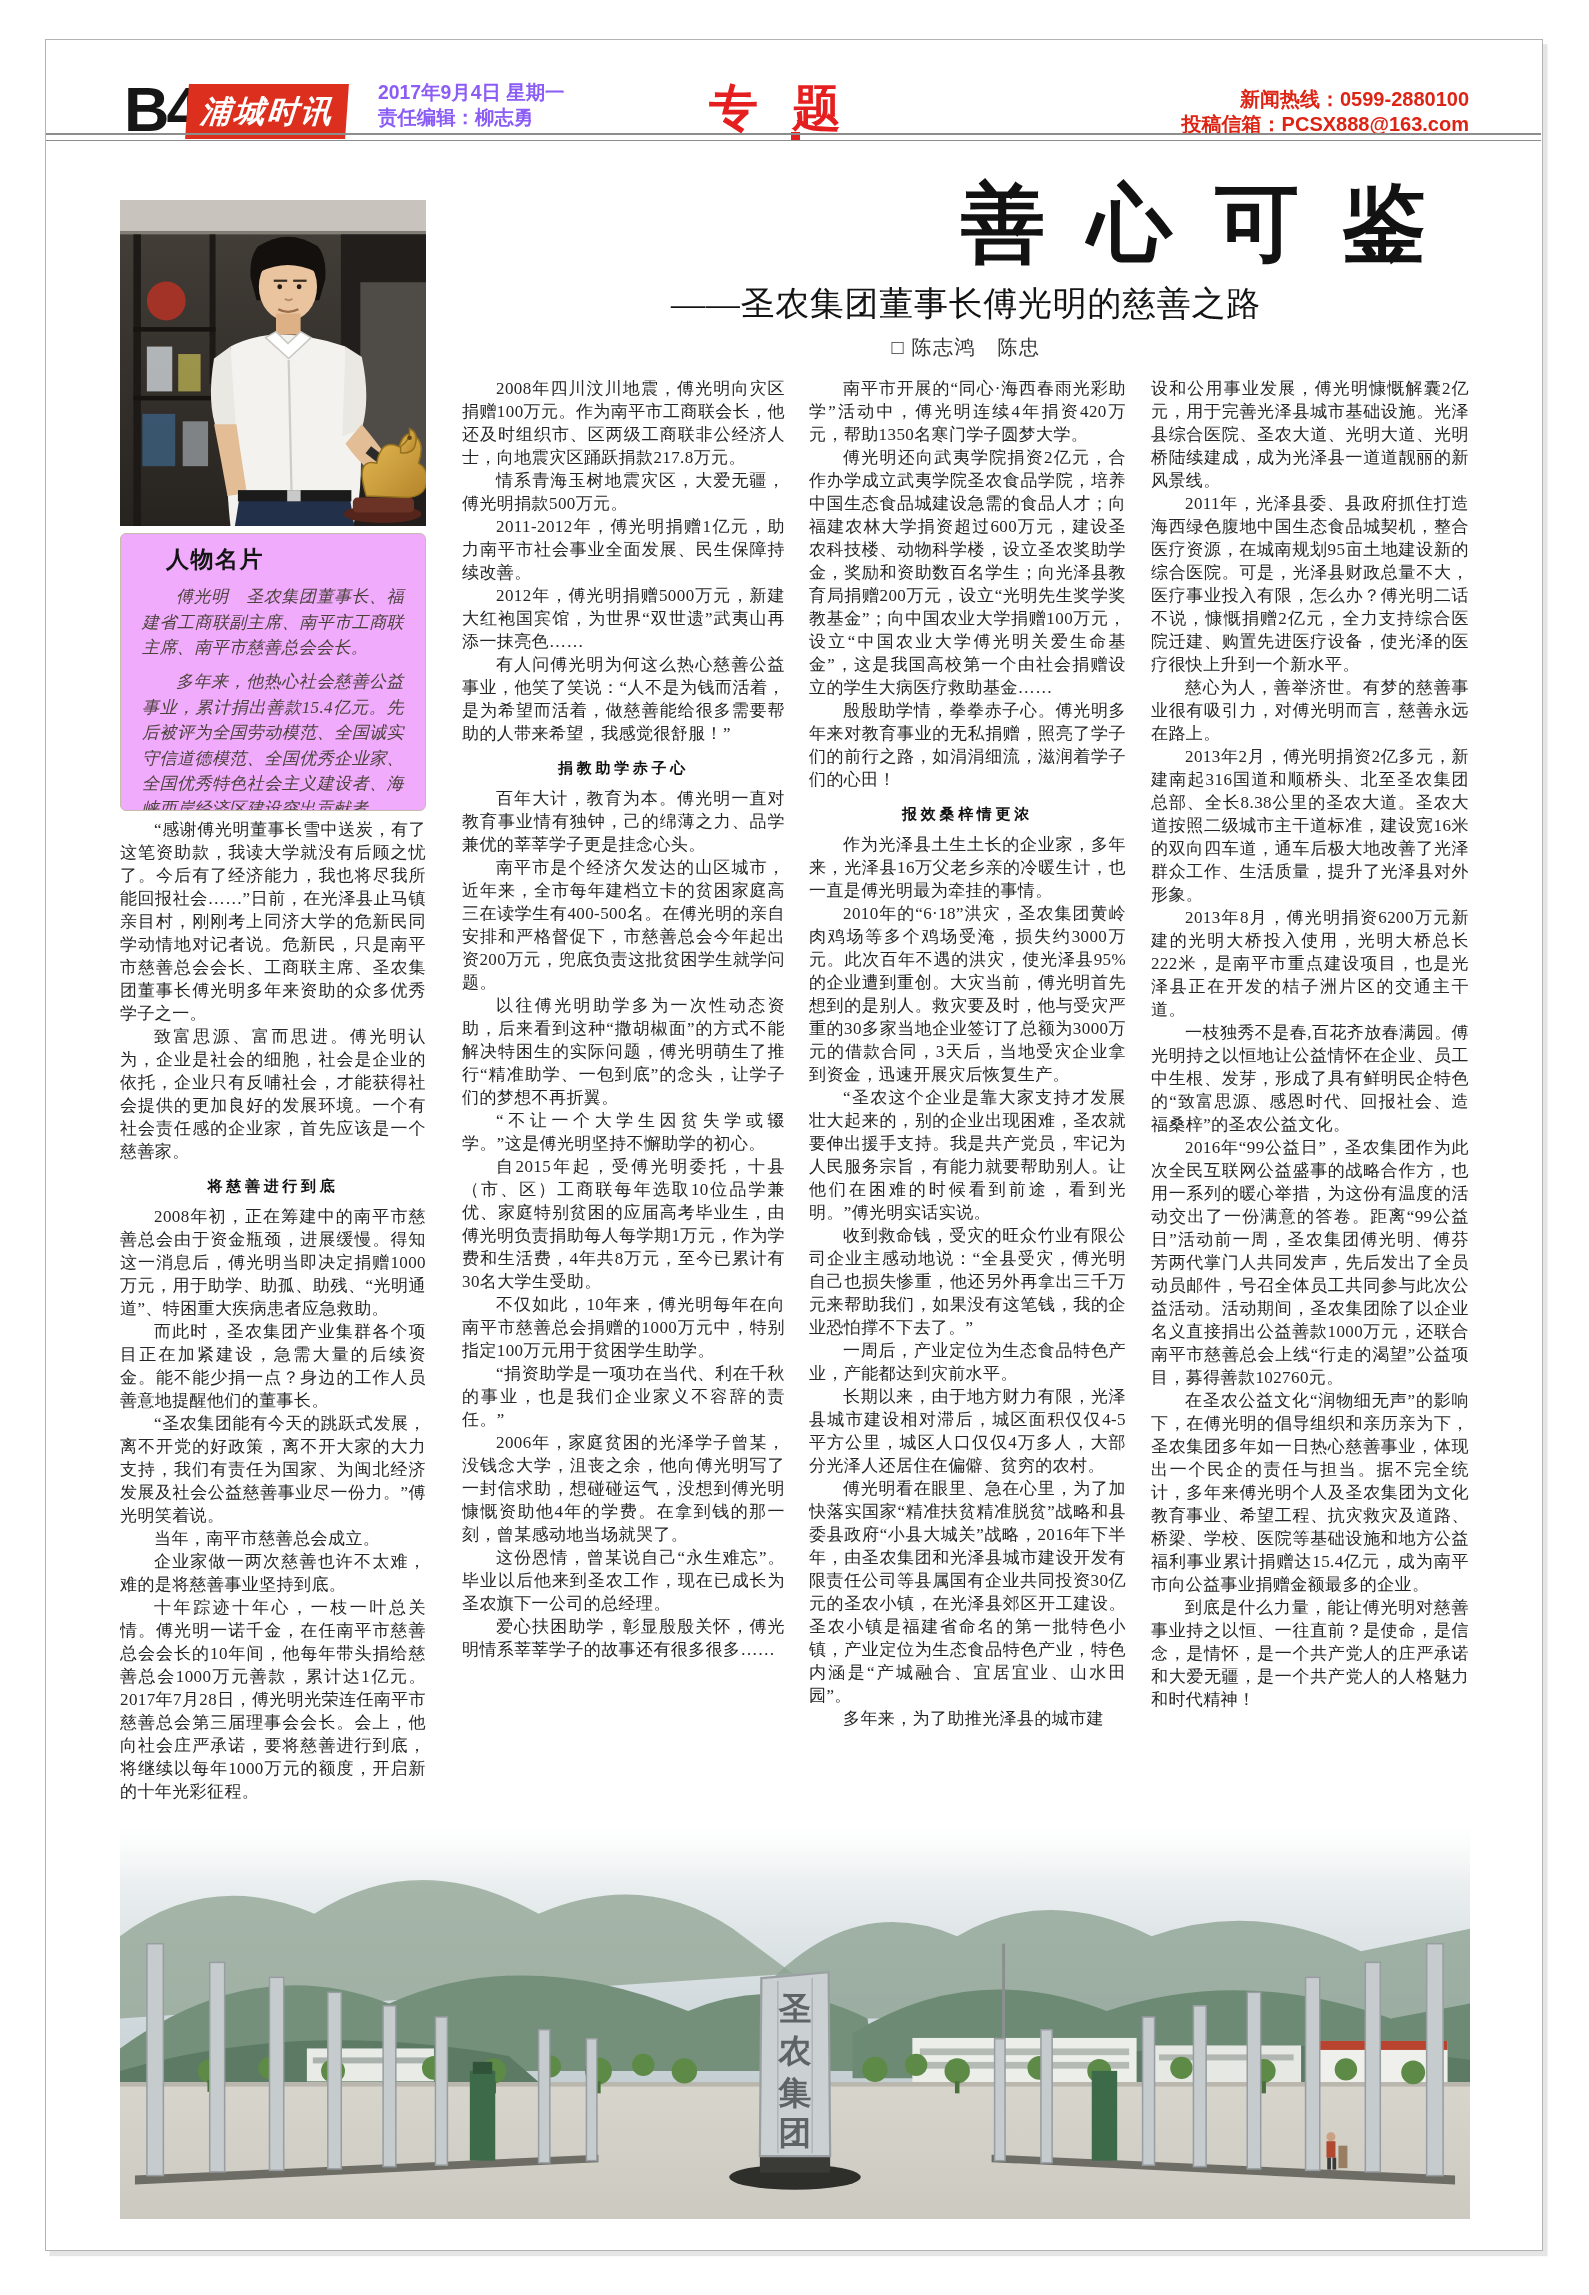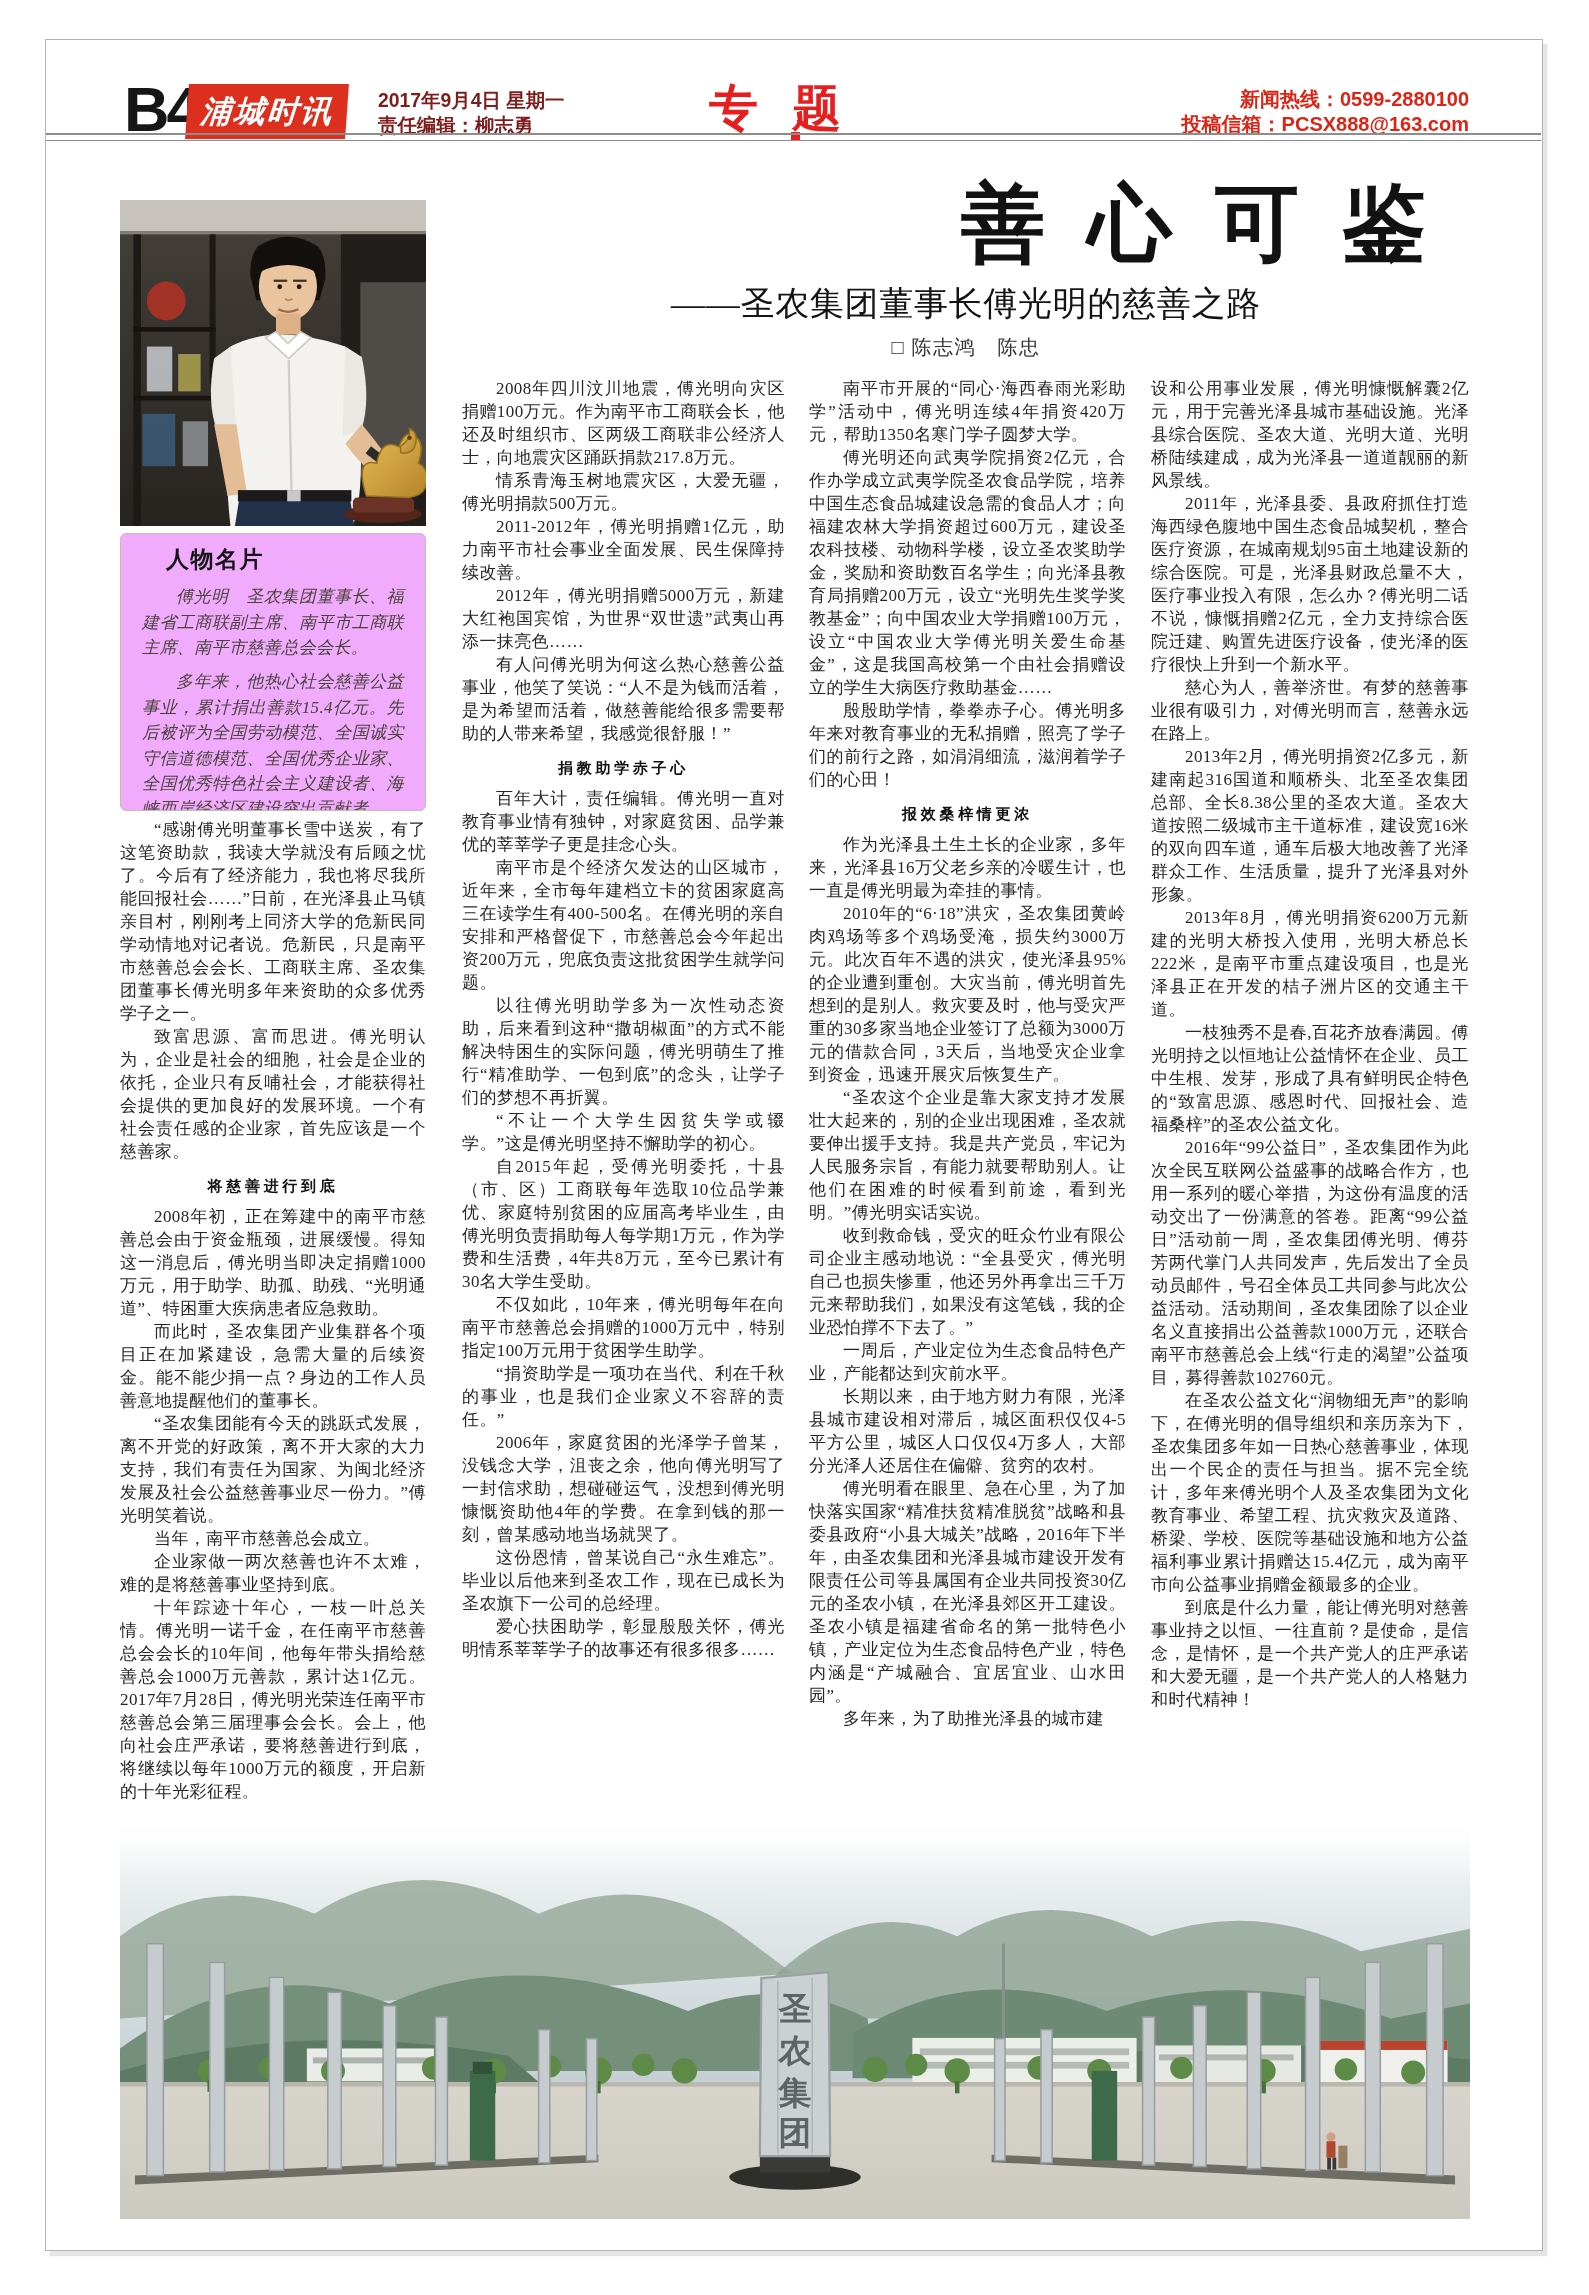--- a/index.html
+++ b/index.html
@@ -18,21 +18,21 @@
     position:absolute;left:124px;top:79px;font-family:"Liberation Sans","DejaVu Sans",sans-serif;
     font-weight:900;color:#161616;font-size:63px;line-height:60px;letter-spacing:-3px;
   }
   .masthead{
     position:absolute;left:187px;top:84px;width:160px;height:55px;
     background:var(--masthead-red,#dd2f1e);color:#fff;display:flex;align-items:center;justify-content:center;
     font-size:31px;font-weight:bold;font-style:italic;letter-spacing:2.2px;
     transform:skewX(-4deg);font-family:"Liberation Sans","DejaVu Sans",sans-serif;
   }
   .dateblock{
-    position:absolute;left:378px;top:88px;font-size:19.4px;line-height:25px;color:#7f1d1d;
+    position:absolute;left:378px;top:80px;font-size:19.4px;line-height:25px;color:#8b5cf6;
     font-family:"Liberation Sans","DejaVu Sans",sans-serif;font-weight:bold;
   }
   .section-label{
     position:absolute;left:709px;top:81px;color:var(--section-red,#e51f1f);
     font-family:"Liberation Sans","DejaVu Sans",sans-serif;
     font-size:49px;font-weight:900;letter-spacing:34px;line-height:54px;white-space:nowrap;
   }
   .section-dot{
     position:absolute;left:791px;top:132px;width:9px;height:9px;background:var(--section-red,#e51f1f);
   }
@@ -192,21 +192,21 @@
     </div>
 </div>
 
 <div class="col col-text" id="col2">
     <p class="p">2008年四川汶川地震，傅光明向灾区捐赠100万元。作为南平市工商联会长，他还及时组织市、区两级工商联非公经济人士，向地震灾区踊跃捐款217.8万元。</p>
     <p class="p">情系青海玉树地震灾区，大爱无疆，傅光明捐款500万元。</p>
     <p class="p">2011-2012年，傅光明捐赠1亿元，助力南平市社会事业全面发展、民生保障持续改善。</p>
     <p class="p">2012年，傅光明捐赠5000万元，新建大红袍国宾馆，为世界“双世遗”武夷山再添一抹亮色……</p>
     <p class="p">有人问傅光明为何这么热心慈善公益事业，他笑了笑说：“人不是为钱而活着，是为希望而活着，做慈善能给很多需要帮助的人带来希望，我感觉很舒服！”</p>
     <h3 class="h">捐教助学赤子心</h3>
-    <p class="p">百年大计，责任编辑。傅光明一直对教育事业情有独钟，对家庭贫困、品学兼优的莘莘学子更是挂念心头。</p>
+    <p class="p">百年大计，教育为本。傅光明一直对教育事业情有独钟，己的绵薄之力、品学兼优的莘莘学子更是挂念心头。</p>
     <p class="p">南平市是个经济欠发达的山区城市，近年来，全市每年建档立卡的贫困家庭高三在读学生有400-500名。在傅光明的亲自安排和严格督促下，市慈善总会今年起出资200万元，兜底负责这批贫困学生就学问题。</p>
     <p class="p">以往傅光明助学多为一次性动态资助，后来看到这种“撒胡椒面”的方式不能解决特困生的实际问题，傅光明萌生了推行“精准助学、一包到底”的念头，让学子们的梦想不再折翼。</p>
     <p class="p">“不让一个大学生因贫失学或辍学。”这是傅光明坚持不懈助学的初心。</p>
     <p class="p">自2015年起，受傅光明委托，十县（市、区）工商联每年选取10位品学兼优、家庭特别贫困的应届高考毕业生，由傅光明负责捐助每人每学期1万元，作为学费和生活费，4年共8万元，至今已累计有30名大学生受助。</p>
     <p class="p">不仅如此，10年来，傅光明每年在向南平市慈善总会捐赠的1000万元中，特别指定100万元用于贫困学生助学。</p>
     <p class="p">“捐资助学是一项功在当代、利在千秋的事业，也是我们企业家义不容辞的责任。”</p>
     <p class="p">2006年，家庭贫困的光泽学子曾某，没钱念大学，沮丧之余，他向傅光明写了一封信求助，想碰碰运气，没想到傅光明慷慨资助他4年的学费。在拿到钱的那一刻，曾某感动地当场就哭了。</p>
     <p class="p">这份恩情，曾某说自己“永生难忘”。毕业以后他来到圣农工作，现在已成长为圣农旗下一公司的总经理。</p>
     <p class="p">爱心扶困助学，彰显殷殷关怀，傅光明情系莘莘学子的故事还有很多很多……</p>
   </div>

